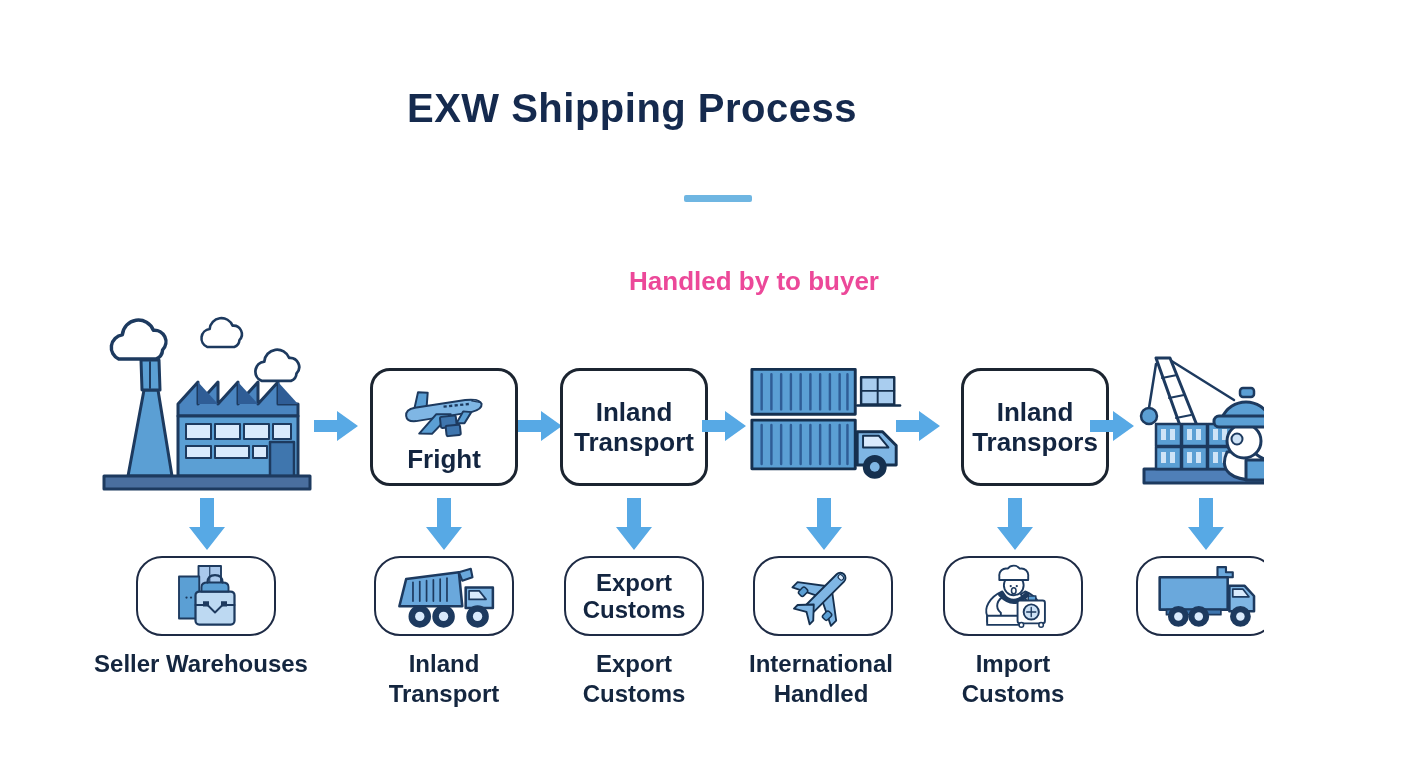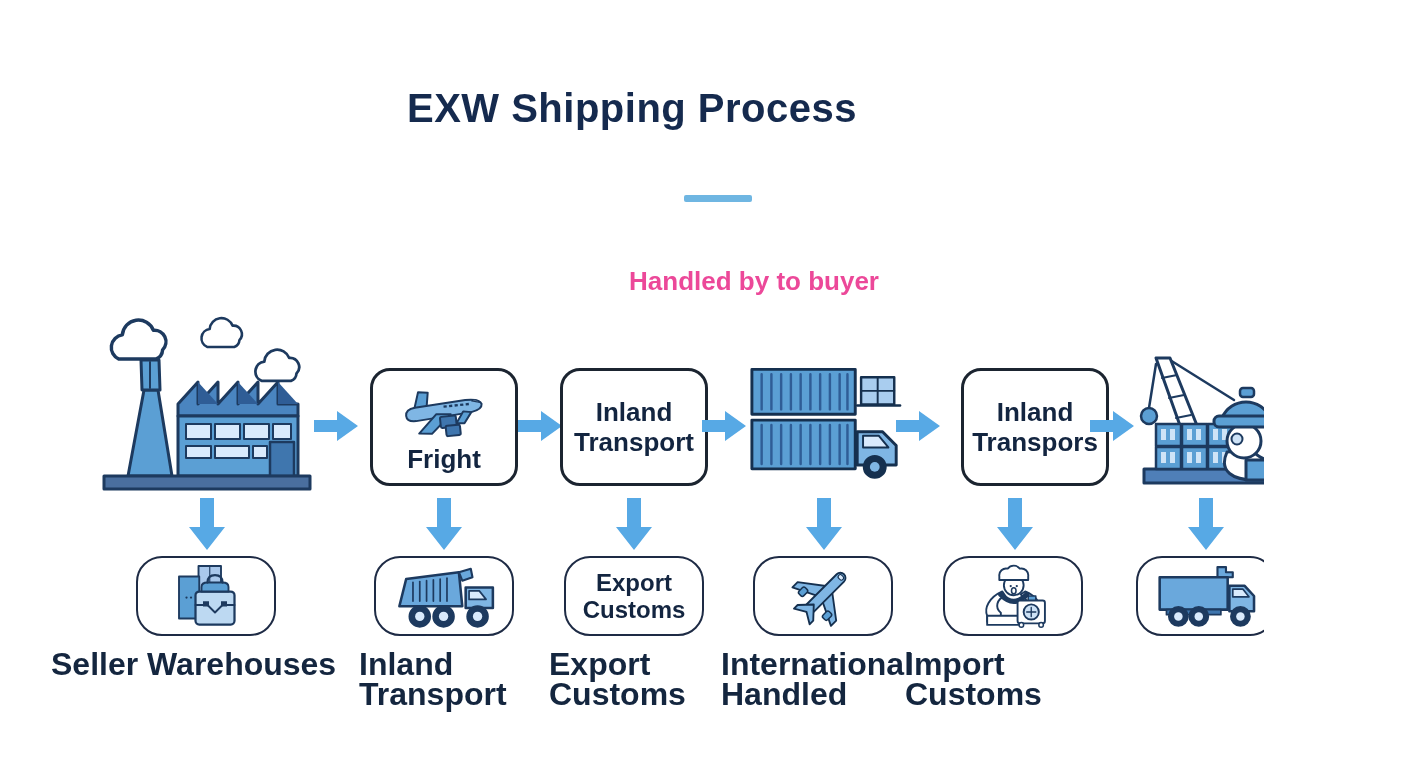--- a/index.html
+++ b/index.html
@@ -27,22 +27,22 @@
   }
   .rarrow{top:409px;width:44px;height:34px;}
   .darrow{top:498px;width:38px;height:52px;}
   .bbox{
     top:556px;width:140px;height:80px;box-sizing:border-box;background:#fff;
     border:2.5px solid #1e2b45;border-radius:26px;
     display:flex;align-items:center;justify-content:center;
   }
   .bbox .btext{font-size:24px;font-weight:bold;color:#132540;text-align:center;line-height:27px;}
   .blabel{
-    top:649px;transform:translateX(-50%);text-align:left;
-    font-size:32px;font-weight:bold;line-height:30px;color:#14263f;
+    top:649px;transform:translateX(-50%);text-align:center;
+    font-size:24px;font-weight:bold;line-height:30px;color:#14263f;
   }
   svg{display:block;}
   svg *{stroke-linejoin:round;stroke-linecap:round;}
 </style>
 </head>
 <body>
 
 <div class="canvas">
 
   <div class="abs title">EXW Shipping Process</div>
@@ -361,15 +361,15 @@
           <circle cx="103" cy="64" r="5" fill="#d9eafc" stroke="none"></circle>
         </g>
       </svg>
     </span>
   </div>
 
   <div class="abs blabel" style="left:201px;width:300px;">Seller Warehouses</div>
   <div class="abs blabel" style="left:444px;width:170px;">Inland Transport</div>
   <div class="abs blabel" style="left:634px;width:170px;">Export Customs</div>
   <div class="abs blabel" style="left:821px;width:200px;">International Handled</div>
-  <div class="abs blabel" style="left:990px;width:170px;">Import Customs</div>
+  <div class="abs blabel" style="left:1013px;width:170px;">Import Customs</div>
 
 </div>
 
 </body></html>

